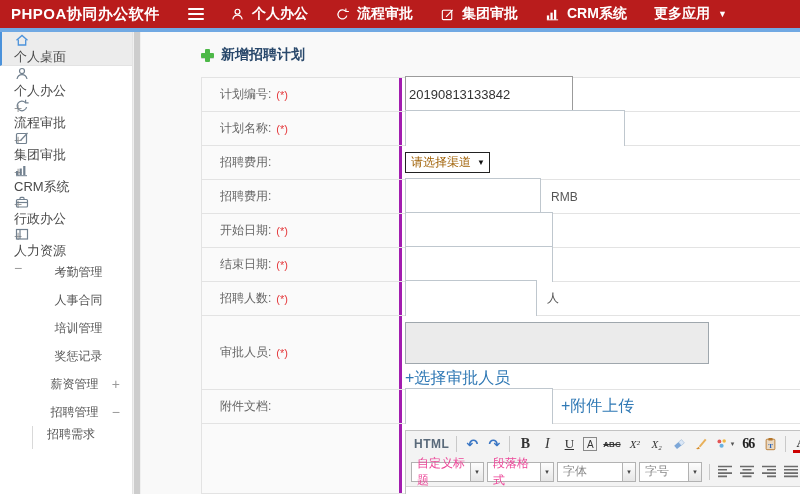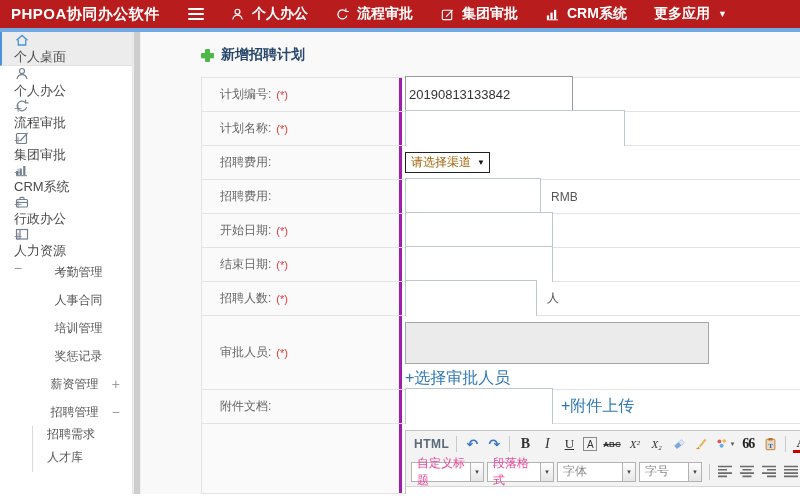--- a/index.html
+++ b/index.html
@@ -237,23 +237,20 @@
     </div>
     <div class="snav-sub">
       <span class="snav-label">招聘管理</span>
       <span class="expander">−</span>
     </div>
 
     <div class="tree">
       <div class="snav-sub2">
           <span>招聘需求</span>
         </div>
-      <div class="snav-sub2">
-          <span>人才库</span>
-        </div>
     </div>
   </aside>
 
   <div class="scrollstrip">
       <div class="scrollthumb"></div>
     </div>
 
   <main class="content">
     <div class="page-title">
       <span class="plus-icon"></span>

